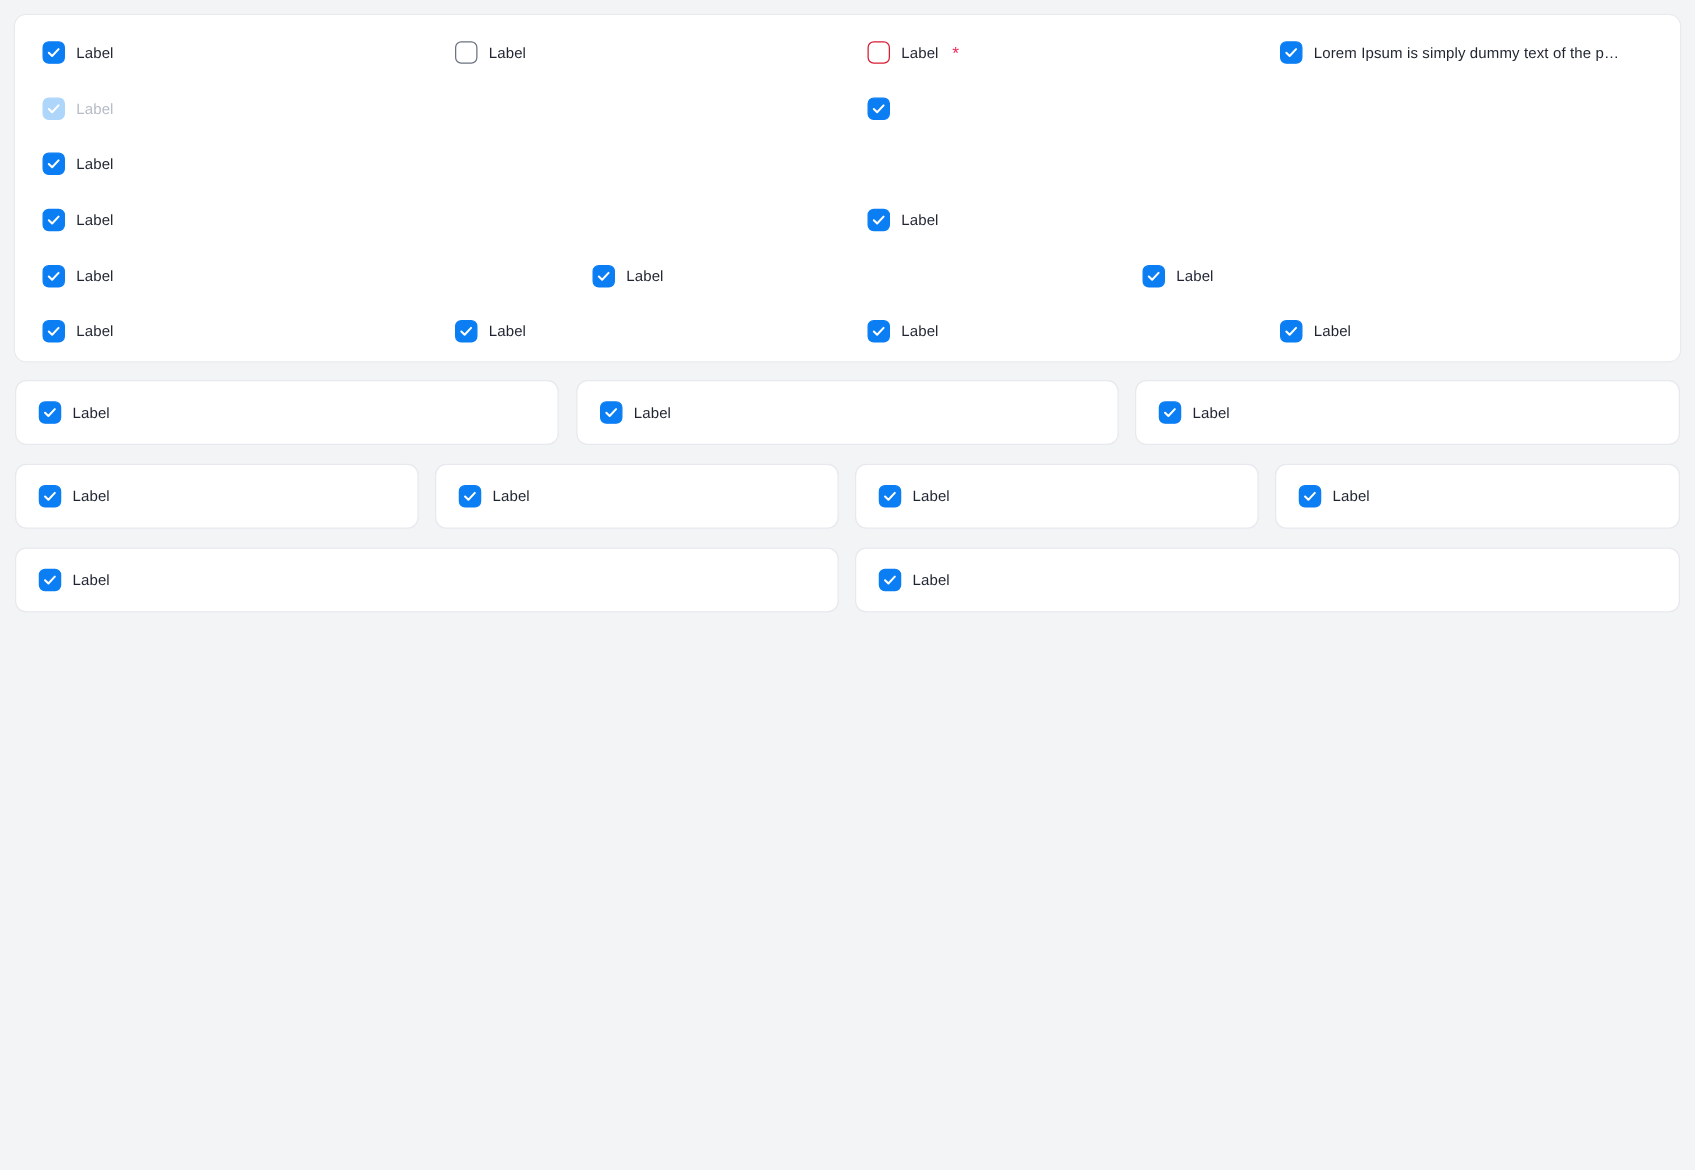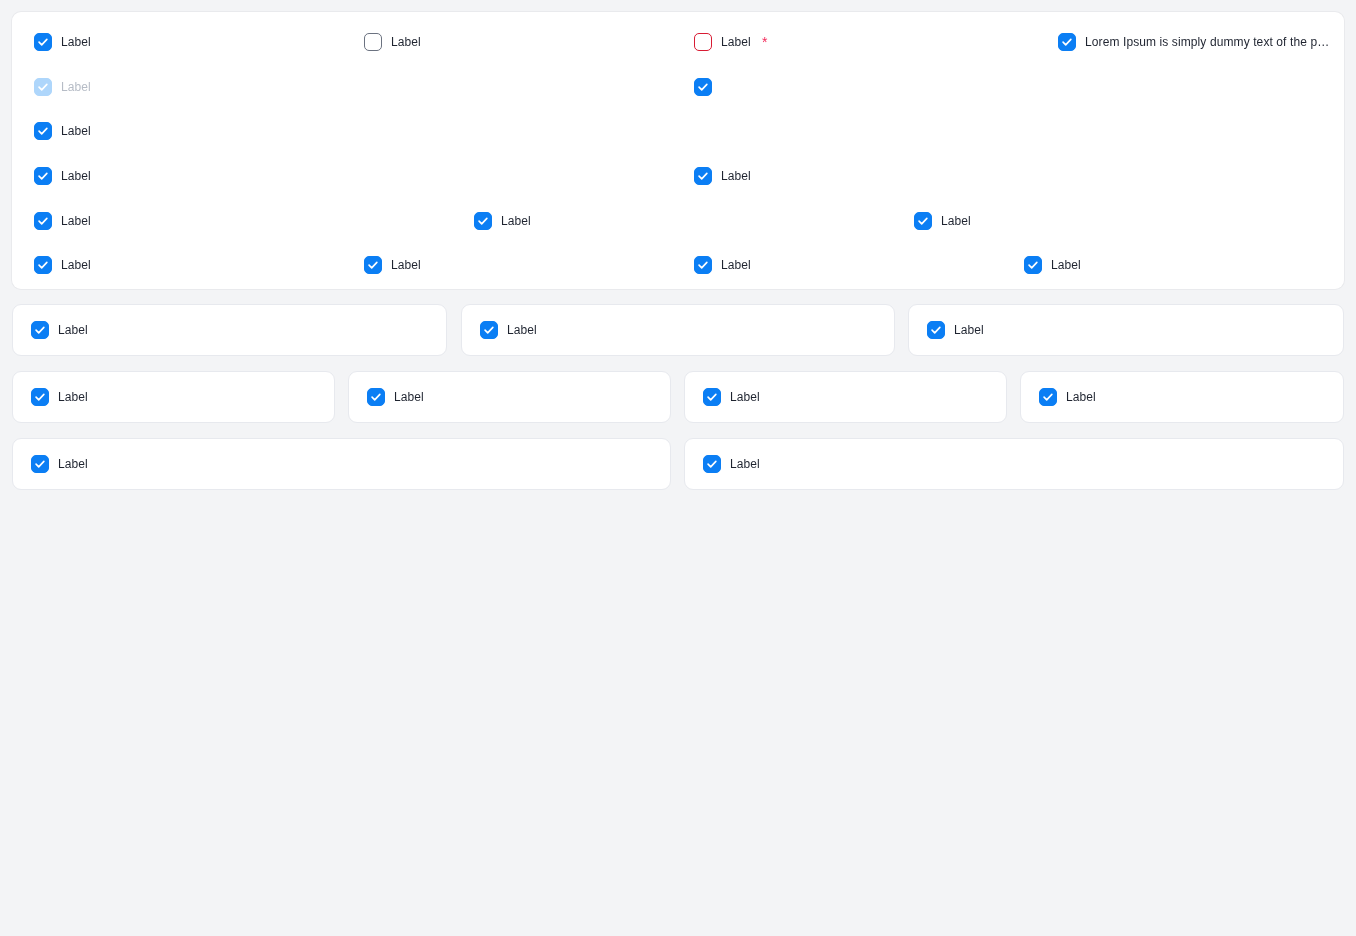--- a/index.html
+++ b/index.html
@@ -125,21 +125,21 @@
         </div>
         <div class="cb-item" style="left: 352px;">
           <span class="box unchecked"></span>
           <span class="cb-label">Label</span>
         </div>
         <div class="cb-item" style="left: 682px;">
           <span class="box error"></span>
           <span class="cb-label">Label</span>
           <span class="req-star">*</span>
         </div>
-        <div class="cb-item" style="left: 1012px; margin-left: 34px;">
+        <div class="cb-item" style="left: 1012px;">
           <span class="box checked">
             <svg class="tick" viewBox="0 0 14 14">
               <path d="M2.4 7.2 L5.5 10.3 L11.5 3.9" fill="none" stroke="#ffffff" stroke-width="1.9" stroke-linecap="round" stroke-linejoin="round"></path>
             </svg>
           </span>
           <span class="cb-label truncate">Lorem Ipsum is simply dummy text of the p…</span>
         </div>
       </div>
       <div class="cb-row" style="top: 63px;">
         <div class="cb-item" style="left: 22px;">

